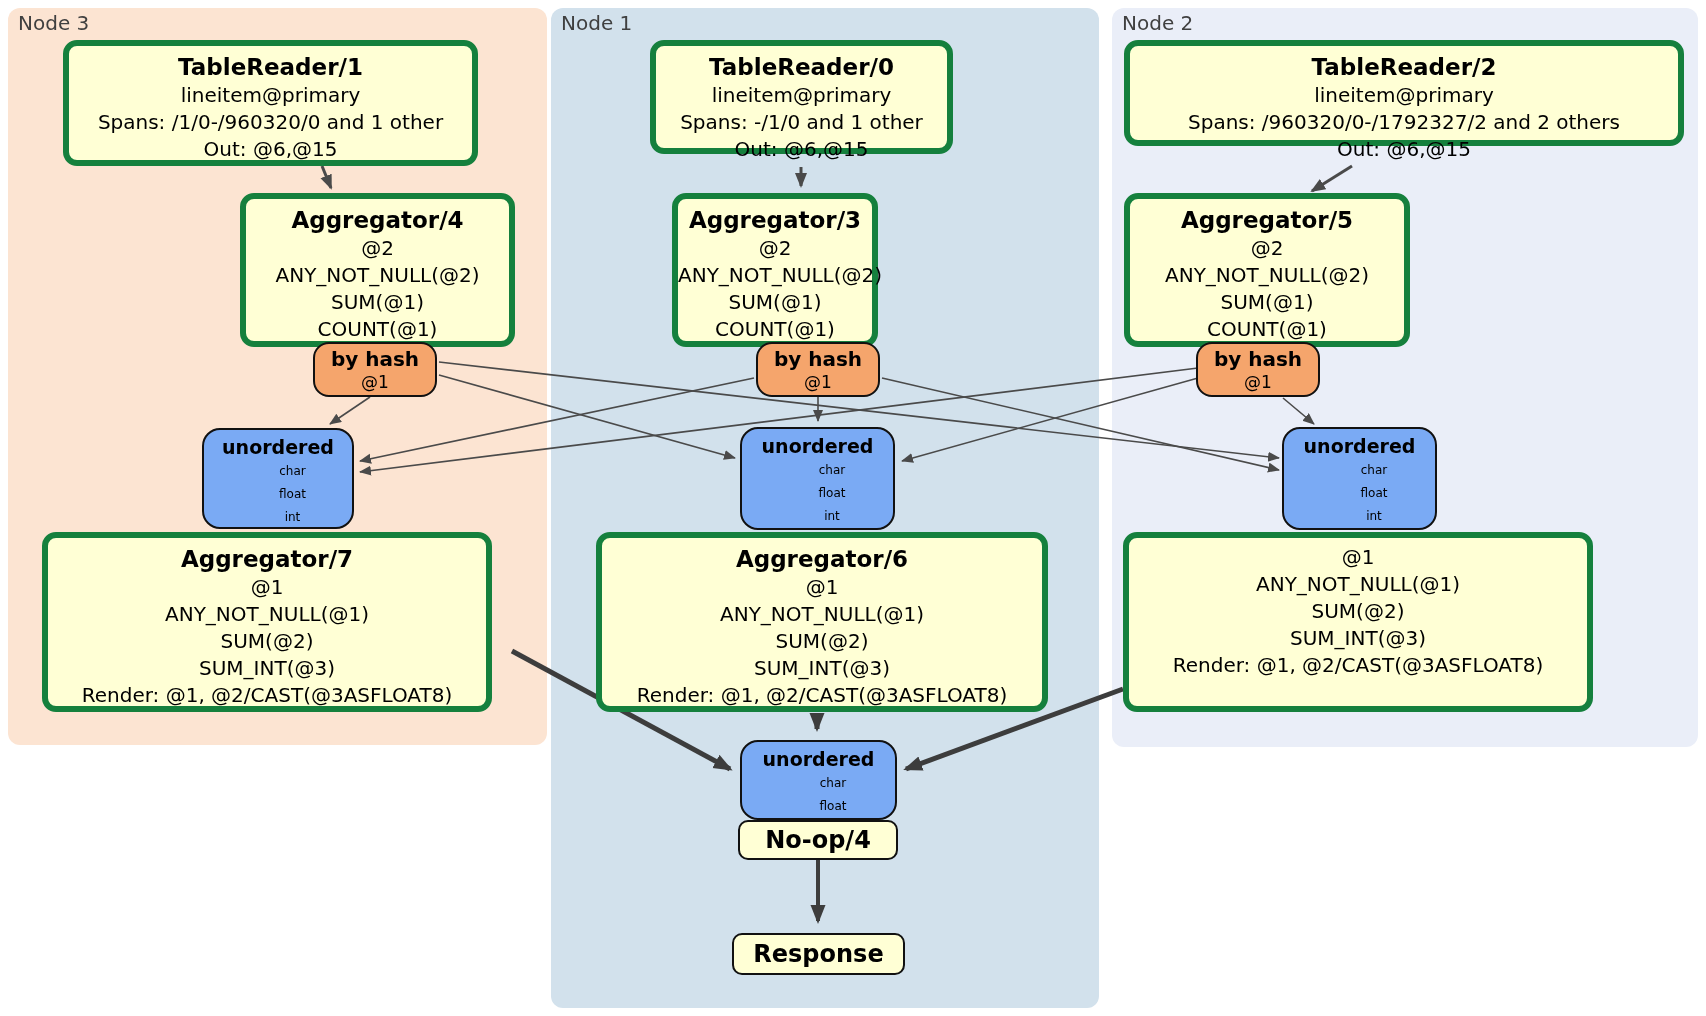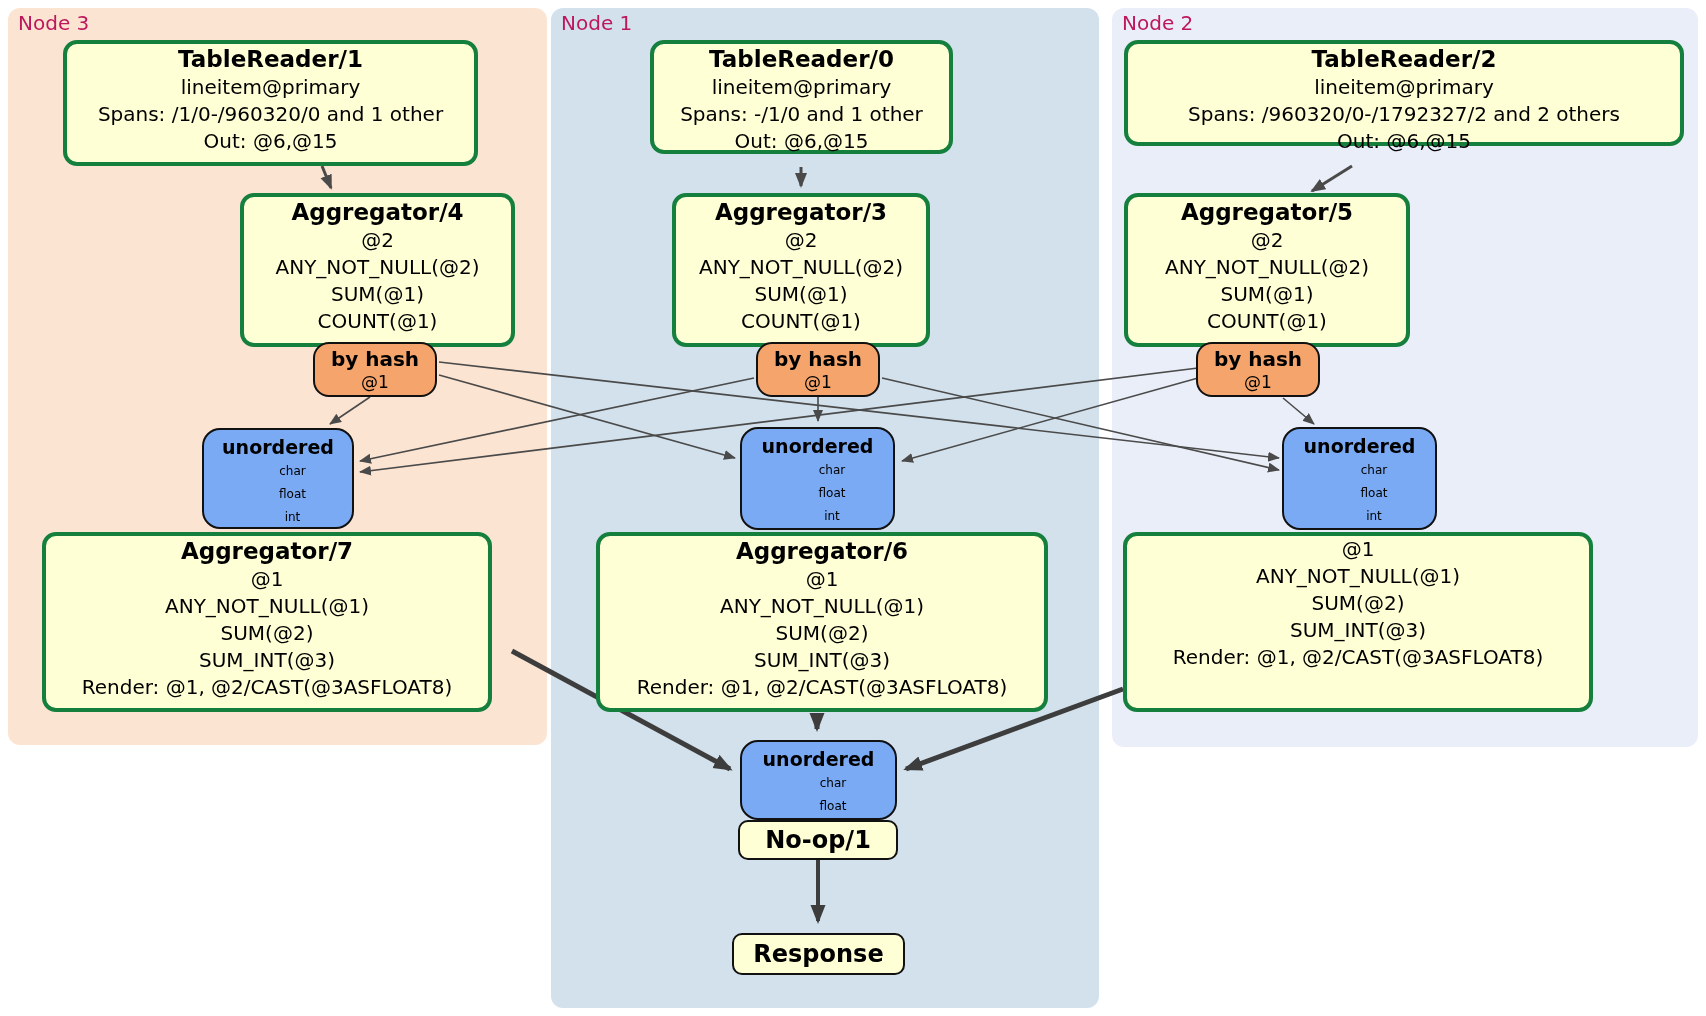--- a/index.html
+++ b/index.html
@@ -7,28 +7,28 @@
     position:relative; width:1706px; height:1016px;
     font-family:"DejaVu Sans","Liberation Sans",sans-serif;
     color:#000; overflow:hidden; background:#ffffff;
   }
   .nodebg { position:absolute; border-radius:12px; z-index:0; }
   .nodebg.n3 { background:#fce4d2; }
   .nodebg.n1 { background:#d2e1ec; }
   .nodebg.n2 { background:#eaeef8; }
   .nodelabel {
     position:absolute; left:10px; top:3px;
-    font-size:20px; color:#be185d;
+    font-size:20px; color:#404040;
   }
   #edges { position:absolute; left:0; top:0; z-index:1; }
   .box {
     position:absolute; z-index:2;
-    background:#ffffd5; border:4px solid #15803d;
+    background:#ffffd5; border:6px solid #15803d;
     border-radius:14px; text-align:center;
-    box-sizing:border-box; 
+    box-sizing:border-box; padding-top:6px;
     white-space:nowrap;
   }
   .box .title { font-weight:bold; font-size:23px; line-height:30px; }
   .box .line  { font-size:20px; line-height:27px; }
   .router {
     position:absolute; z-index:3;
     background:#f5a56c; border:2px solid #111;
     border-radius:16px; text-align:center;
     box-sizing:border-box; padding-top:3px; white-space:nowrap;
   }
@@ -136,21 +136,21 @@
     <div class="line">Render: @1, @2/CAST(@3ASFLOAT8)</div>
   </div>
 
   <div class="box" style="left:650px;top:40px;width:303px;height:114px;">
     <div class="title">TableReader/0</div>
     <div class="line">lineitem@primary</div>
     <div class="line">Spans: -/1/0 and 1 other</div>
     <div class="line">Out: @6,@15</div>
   </div>
 
-  <div class="box" style="left:672px;top:193px;width:258px;height:154px;">
+  <div class="box" style="left:672px;top:193px;width:206px;height:154px;">
     <div class="title">Aggregator/3</div>
     <div class="line">@2</div>
     <div class="line">ANY_NOT_NULL(@2)</div>
     <div class="line">SUM(@1)</div>
     <div class="line">COUNT(@1)</div>
   </div>
 
   <div class="router" style="left:756px;top:342px;width:124px;height:55px;">
     <div class="title">by hash</div>
     <div class="line">@1</div>
@@ -207,20 +207,20 @@
     <div class="line">Render: @1, @2/CAST(@3ASFLOAT8)</div>
   </div>
 
   <div class="sync" style="left:740px;top:740px;width:157px;height:80px;">
     <div class="title">unordered</div>
     <div class="line">char</div>
     <div class="line">float</div>
   </div>
 
   <div class="smallbox" style="left:738px;top:820px;width:160px;height:40px;">
-    <div class="title">No-op/1</div>
+    <div class="title">No-op/4</div>
   </div>
 
   <div class="smallbox" style="left:732px;top:933px;width:173px;height:42px;">
     <div class="title">Response</div>
   </div>
 
 </div>
 
 </body></html>

